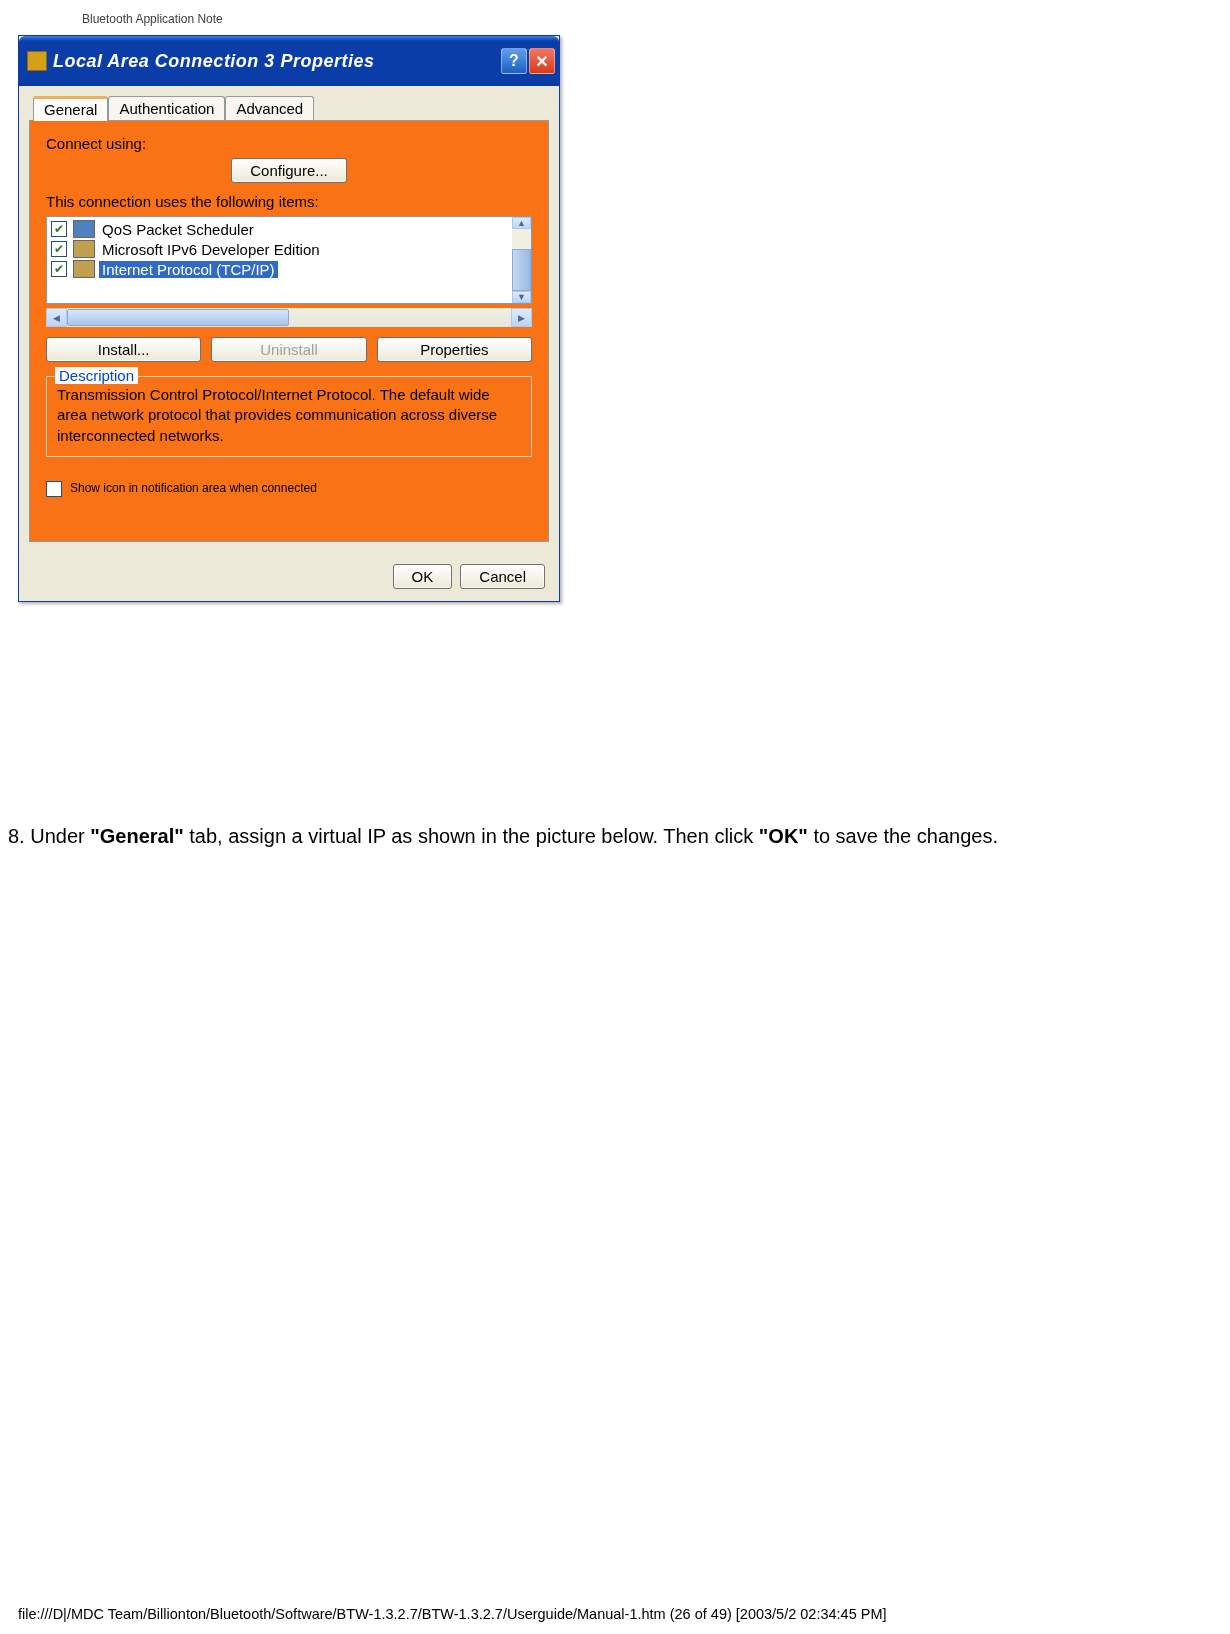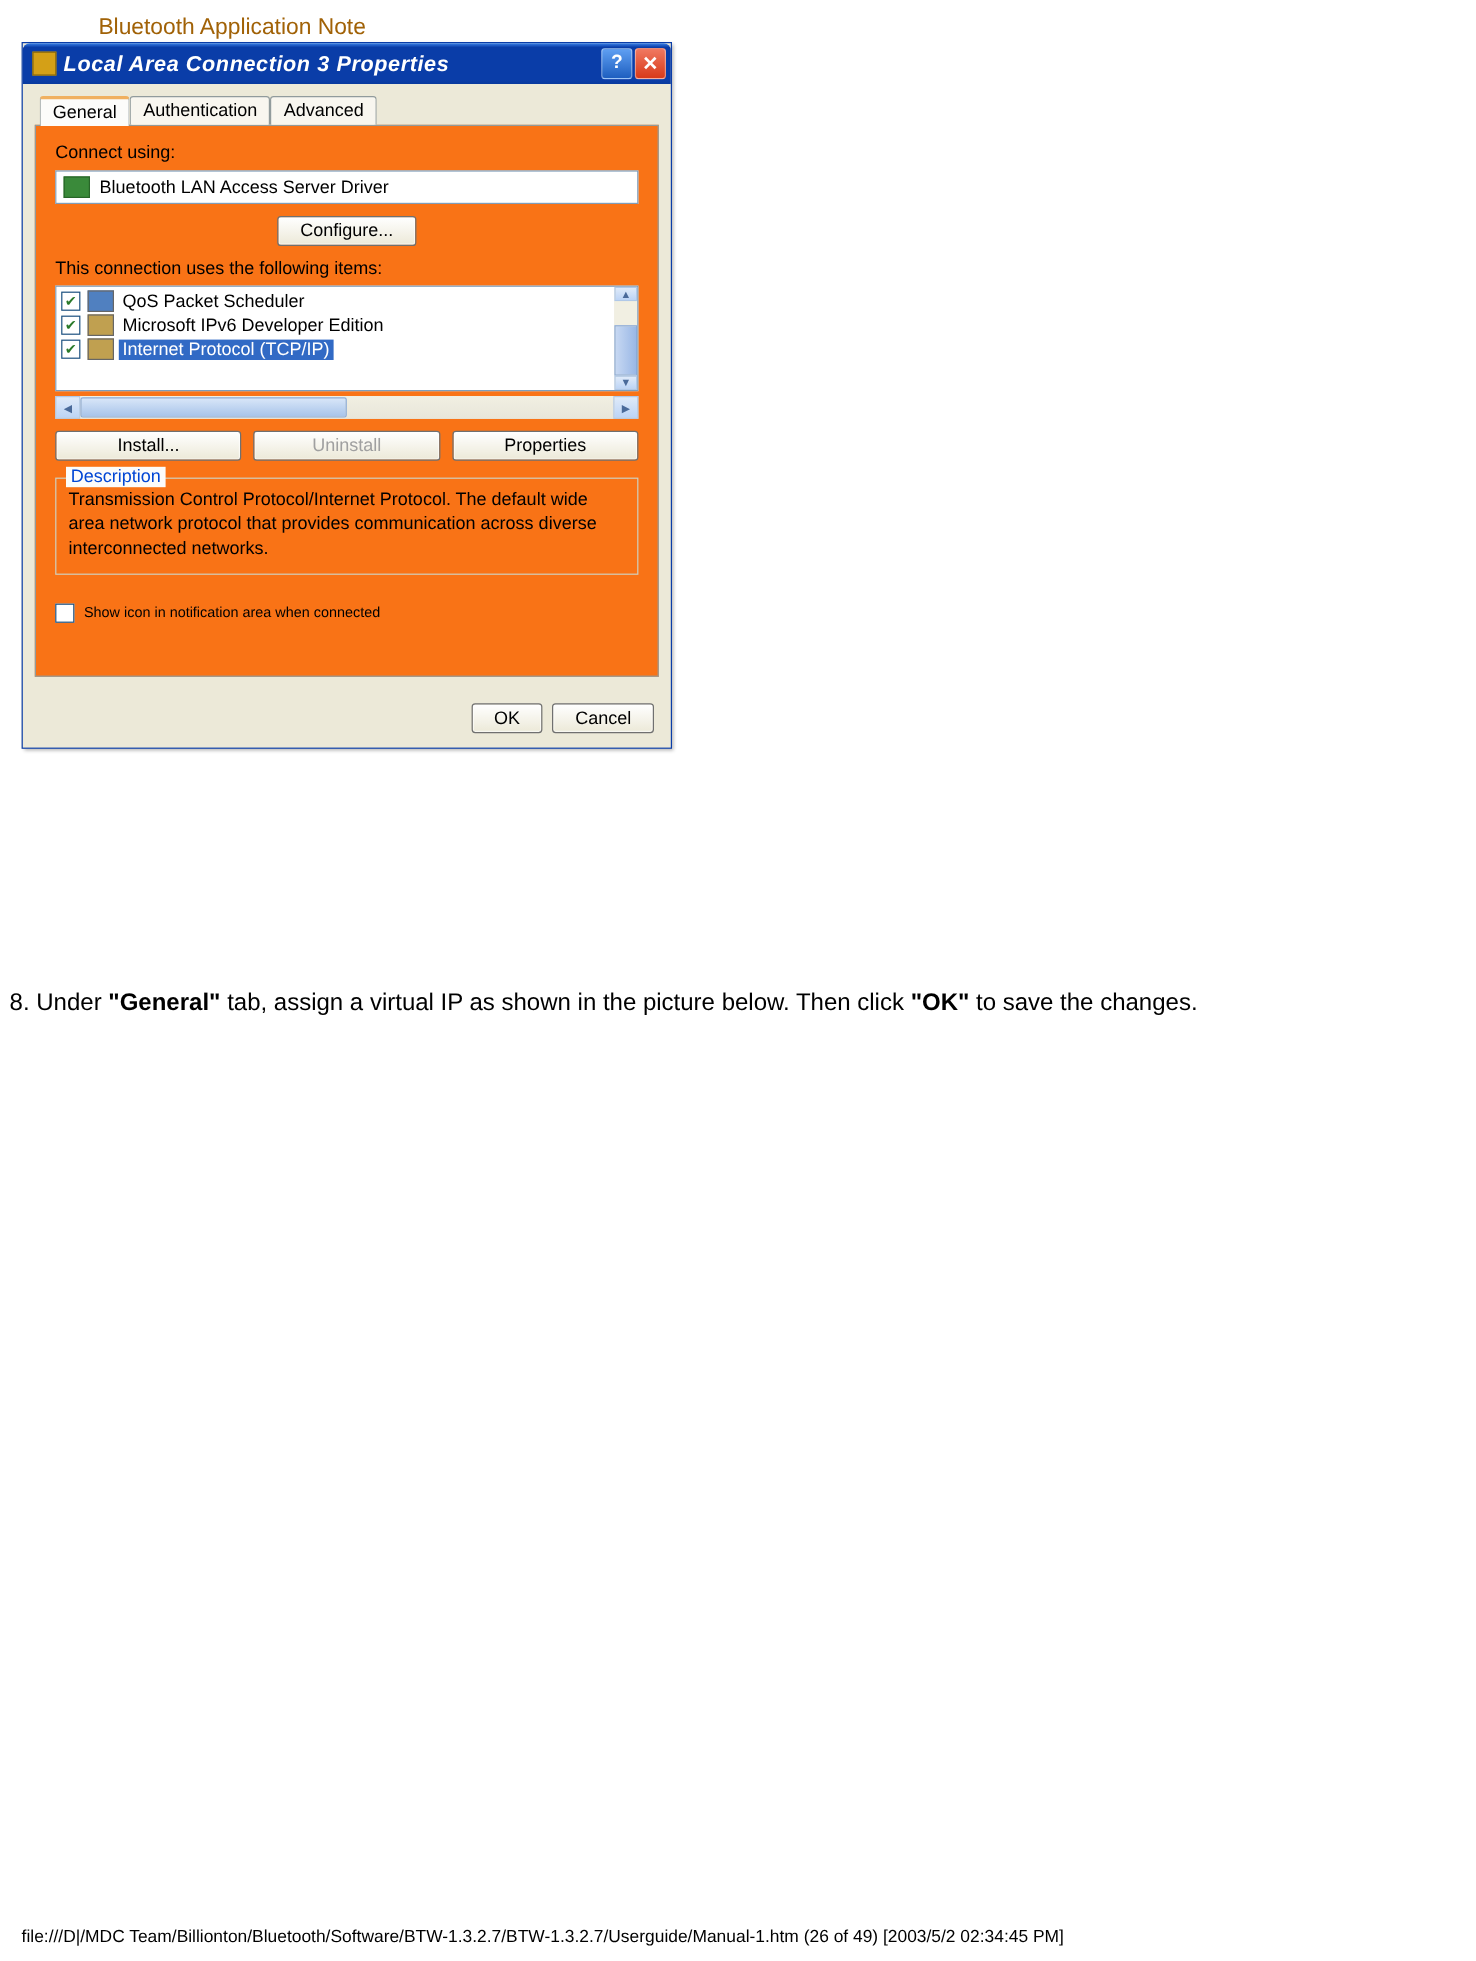--- a/index.html
+++ b/index.html
@@ -3,35 +3,35 @@
 <meta charset="utf-8">
 <style>
 body {
   margin: 0;
   padding: 0;
   font-family: Arial, sans-serif;
   background: white;
   width: 1230px;
 }
 .page-header {
-  font-size: 19px;
+  font-size: 12px;
   padding: 12px 0 0 82px;
-  color: #a16207;
+  color: #404040;
 }
 .dialog {
   position: absolute;
   left: 18px;
   top: 35px;
   width: 540px;
   border: 1px solid #0a3da8;
   background: #ece9d8;
   box-shadow: 2px 2px 3px rgba(0,0,0,0.3);
 }
 .titlebar {
-  height: 34px;
+  height: 50px;
   background: linear-gradient(to bottom, #3a81e8 0%, #0a3da8 10%, #0a3da8 90%, #083a9e 100%);
   display: flex;
   align-items: center;
   padding: 0 4px 0 8px;
   border-radius: 6px 6px 0 0;
 }
 .titlebar-icon {
   width: 18px;
   height: 18px;
   background: #d4a017;
@@ -310,24 +310,20 @@
   </div>
 
   <div class="tabs-row">
     <div class="tab active">General</div>
     <div class="tab">Authentication</div>
     <div class="tab">Advanced</div>
   </div>
 
   <div class="tab-panel">
     <div class="label-text">Connect using:</div>
-    <div class="adapter-box">
-      <span class="adapter-icon"></span>
-      <span>Bluetooth LAN Access Server Driver</span>
-    </div>
     <div class="configure-row">
       <button class="btn">Configure...</button>
     </div>
     <div class="label-text">This connection uses the following items:</div>
 
     <div class="items-list">
       <div class="items-inner">
         <div class="list-item">
           <span class="chk">✔</span>
           <span class="li-icon qos"></span>

